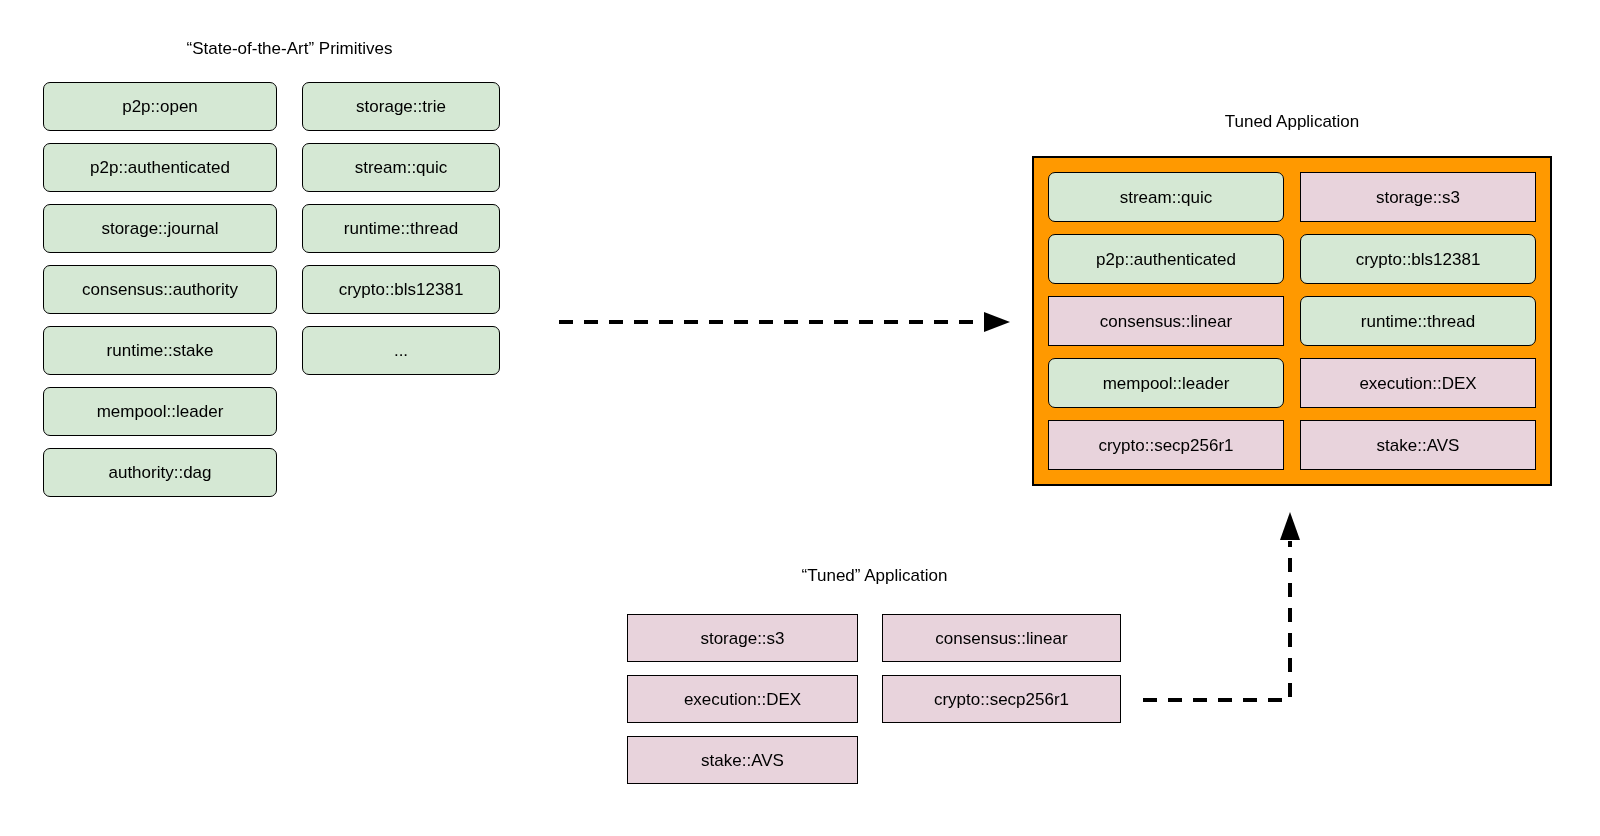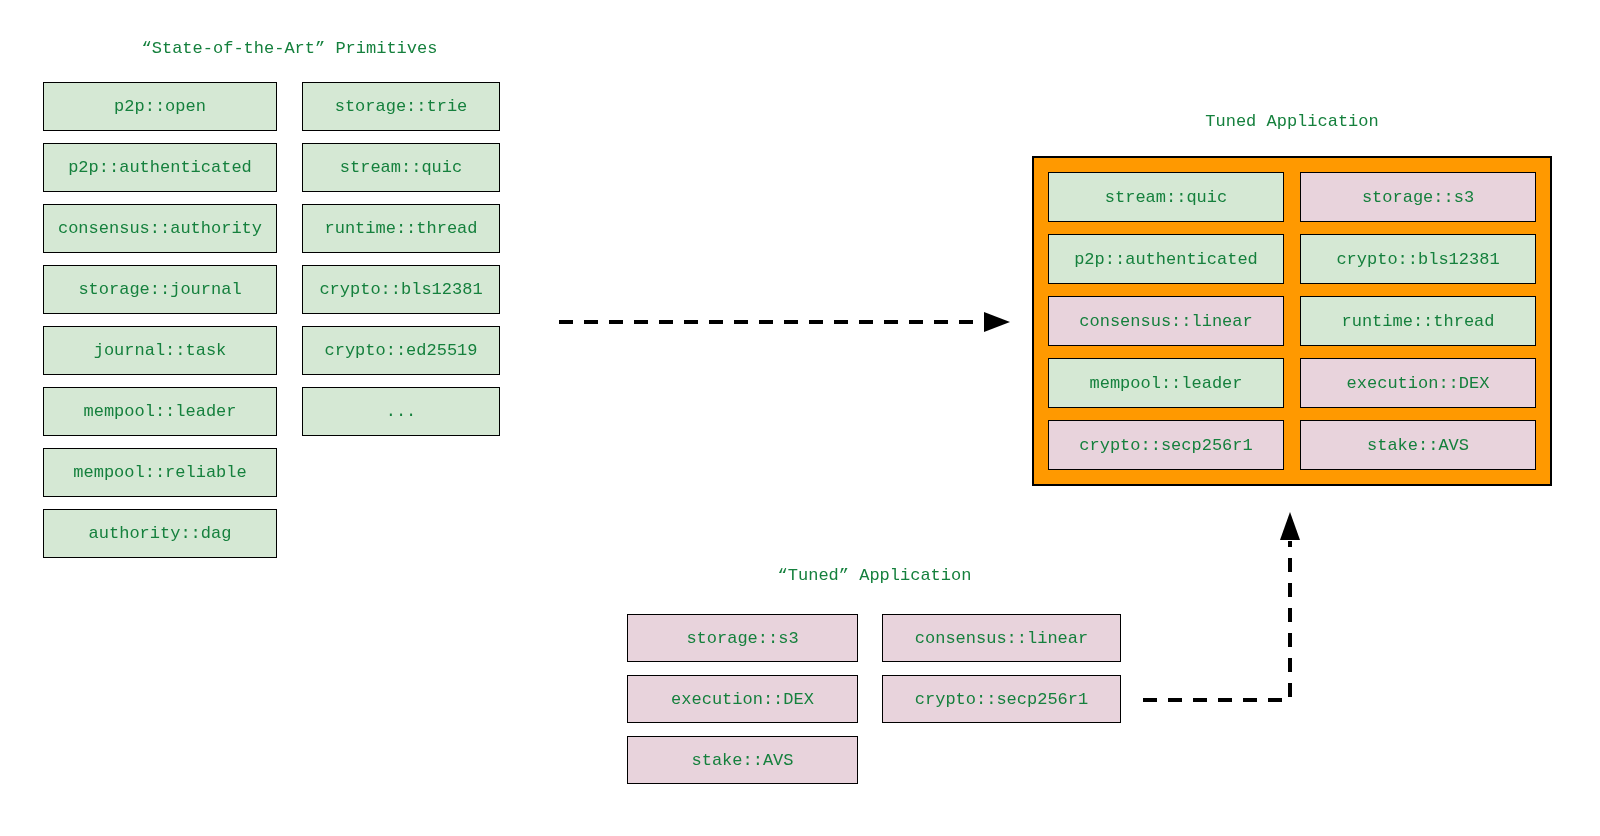--- a/index.html
+++ b/index.html
@@ -1,22 +1,22 @@
 <!DOCTYPE html>
 <html><head>
 <meta charset="utf-8">
 <style>
   html, body { margin: 0; padding: 0; background: #ffffff; }
   .canvas {
     position: relative;
     width: 1600px;
     height: 836px;
     background: #ffffff;
-    font-family: Liberation Mono, monospace;
-    color: #15803d;
+    font-family: Liberation Sans, sans-serif;
+    color: #000000;
     overflow: hidden;
   }
   .arrows {
     position: absolute;
     left: 0; top: 0;
     width: 1600px; height: 836px;
     pointer-events: none;
   }
   .title {
     position: absolute;
@@ -37,21 +37,21 @@
     border: 1px solid #000000;
     display: flex;
     align-items: center;
     justify-content: center;
     font-size: 17px;
     line-height: 1;
     white-space: nowrap;
   }
   .col-prim .box { height: 49px; }
   .col-ext  .box { height: 48px; }
-  .green { background: #d5e8d4; }
+  .green { background: #d5e8d4; border-radius: 7px; }
   .pink  { background: #e8d3dc; }
   .app-container {
     position: absolute;
     left: 1032px; top: 156px;
     width: 520px; height: 330px;
     box-sizing: border-box;
     background: #ff9900;
     border: 2px solid #000000;
     padding: 14px;
     display: grid;
@@ -75,34 +75,32 @@
       <polyline points="1143,700 1290,700 1290,541" fill="none" stroke="#000000" stroke-width="4" stroke-dasharray="14 11"></polyline>
       <polygon points="1290,512 1280,540 1300,540" fill="#000000"></polygon>
     </g>
   </svg>
 
   <div class="title" style="left:43px; top:39px; width:493px;">“State-of-the-Art” Primitives</div>
 
   <div class="col col-prim" style="left:43px; top:82px; width:234px;">
     <div class="box green">p2p::open</div>
     <div class="box green">p2p::authenticated</div>
+    <div class="box green">storage::journal</div>
     <div class="box green">consensus::authority</div>
-    <div class="box green">storage::journal</div>
-    <div class="box green">journal::task</div>
+    <div class="box green">runtime::stake</div>
     <div class="box green">mempool::leader</div>
-    <div class="box green">mempool::reliable</div>
     <div class="box green">authority::dag</div>
   </div>
 
   <div class="col col-prim" style="left:302px; top:82px; width:198px;">
     <div class="box green">storage::trie</div>
     <div class="box green">stream::quic</div>
     <div class="box green">runtime::thread</div>
     <div class="box green">crypto::bls12381</div>
-    <div class="box green">crypto::ed25519</div>
     <div class="box green">...</div>
   </div>
 
   <div class="title" style="left:1032px; top:112px; width:520px;">Tuned Application</div>
 
   <div class="app-container">
     <div class="box green">stream::quic</div>
     <div class="box pink">storage::s3</div>
     <div class="box green">p2p::authenticated</div>
     <div class="box green">crypto::bls12381</div>

